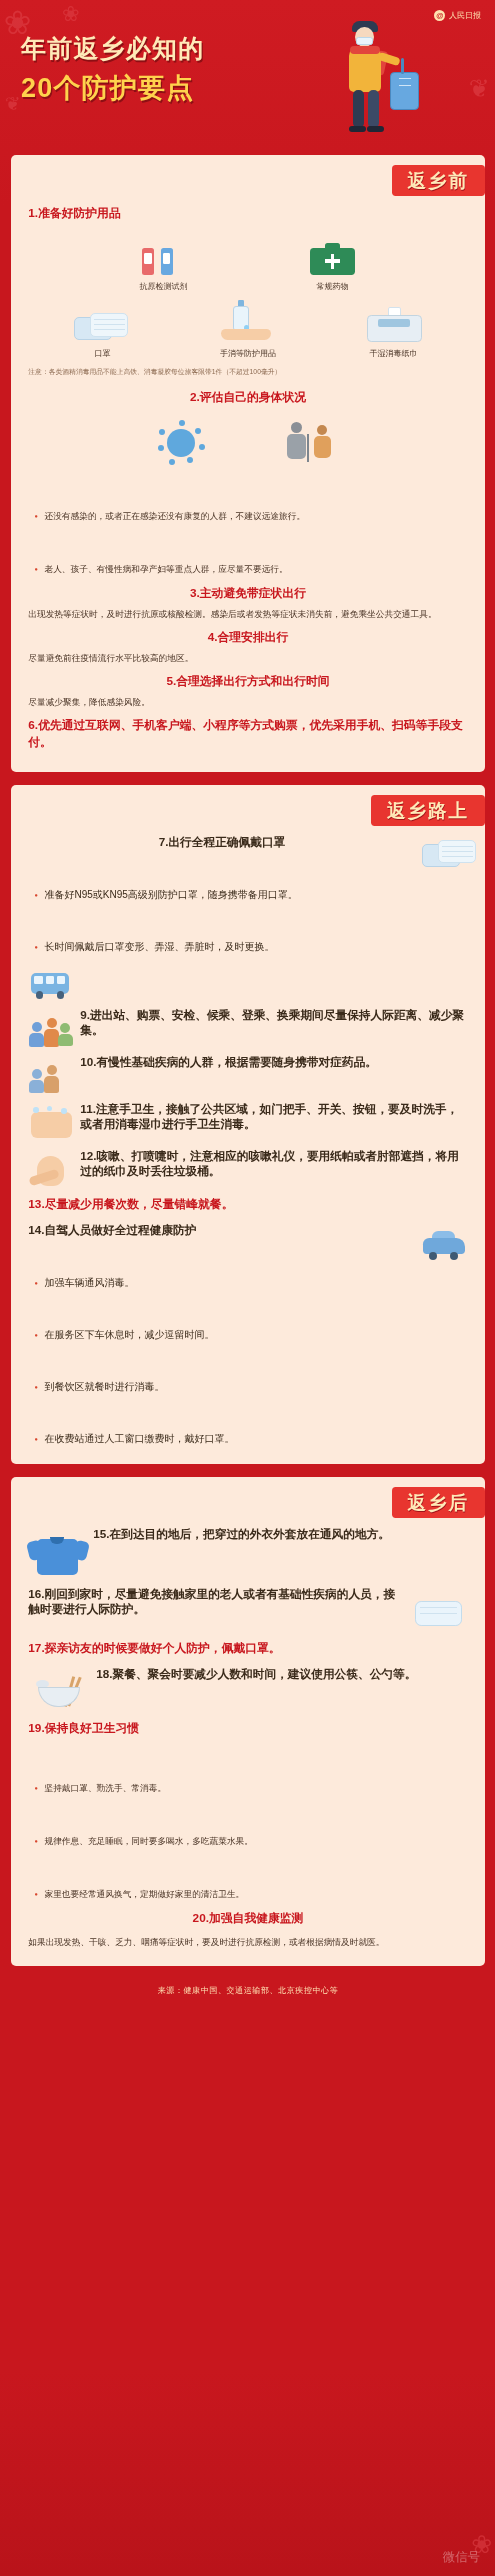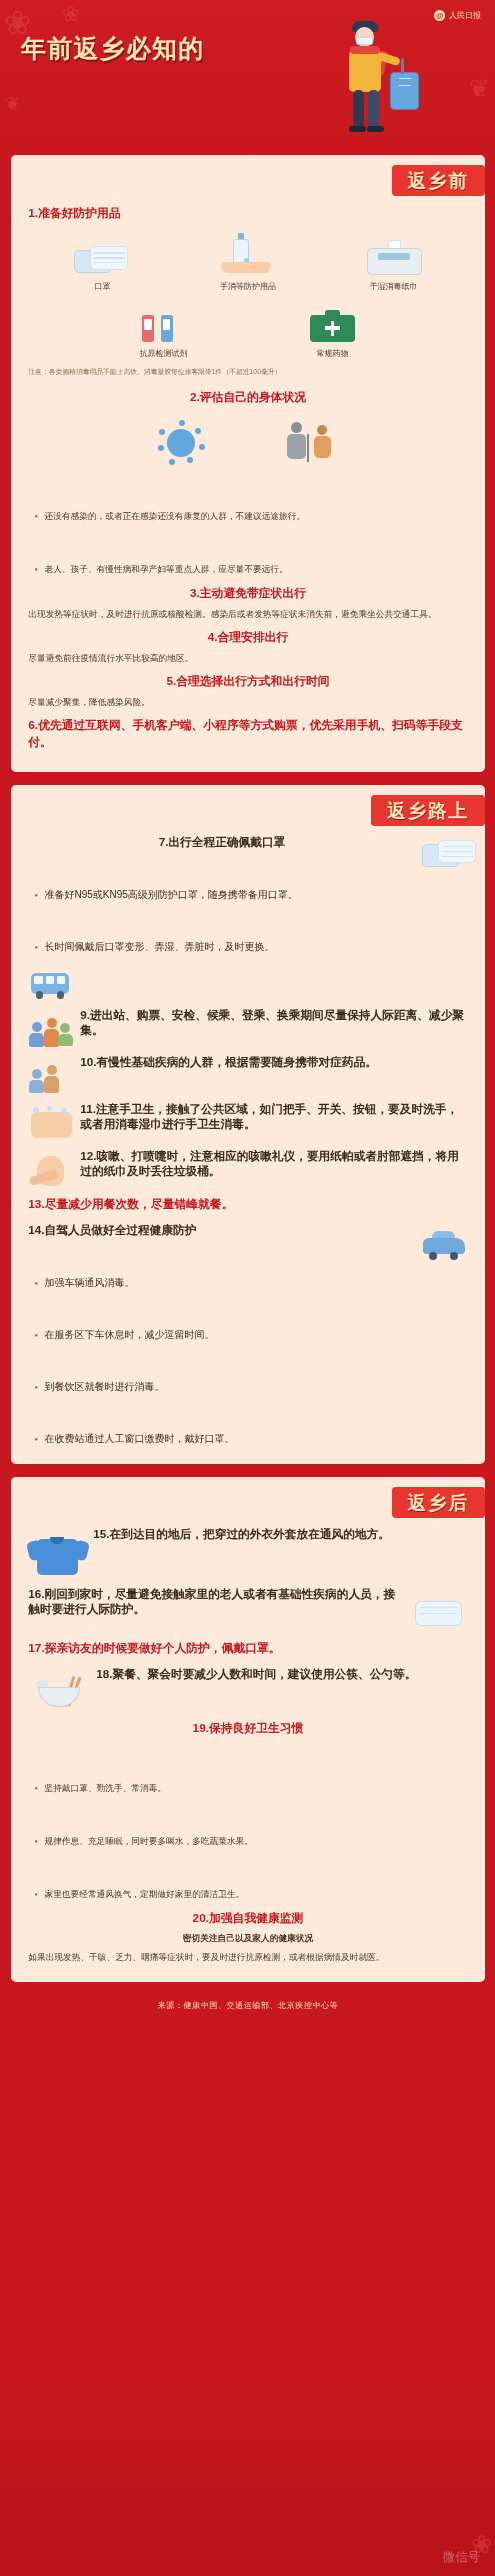--- a/index.html
+++ b/index.html
@@ -261,30 +261,55 @@
         <div class="tv-leg2"></div>
       <div class="tv-shoe1"></div>
         <div class="tv-shoe2"></div>
       <div class="tv-case"></div>
         <div class="tv-case-line"></div>
         <div class="tv-case-line2"></div>
     </div>
 
     <div class="title-block">
       <div class="title-1">年前返乡必知的</div>
+      <div class="title-2">20个防护要点</div>
     </div>
   </div>
 
   <div class="panel">
     <div class="section-banner banner-red">
       <span class="txt">返乡前</span>
     </div>
 
     <div class="item">
       <h3>1.准备好防护用品</h3>
+    </div>
+    <div class="supply-row" style="padding-left:68px;padding-right:68px;">
+      <div class="supply">
+        <div class="art">
+            <div class="test-ill">
+          <div class="test-stick"></div>
+              <div class="test-win"></div>
+          <div class="test-stick2"></div>
+              <div class="test-win2"></div>
+        </div>
+          </div>
+        <div class="cap">抗原检测试剂</div>
+      </div>
+      <div class="supply">
+        <div class="art">
+            <div class="kit-ill">
+          <div class="kit-handle"></div>
+              <div class="kit-box"></div>
+          <div class="kit-cross-v"></div>
+              <div class="kit-cross-h"></div>
+        </div>
+          </div>
+        <div class="cap">常规药物</div>
+      </div>
     </div>
     <div class="supply-row">
       <div class="supply">
         <div class="art">
             <div class="mask-ill">
           <div class="mask-a"></div>
               <div class="mask-b"></div>
           <div class="mask-line"></div>
               <div class="mask-line2"></div>
               <div class="mask-line3"></div>
@@ -305,44 +330,20 @@
       </div>
       <div class="supply">
         <div class="art">
             <div class="wipe-ill">
           <div class="wipe-tissue"></div>
               <div class="wipe-pack"></div>
               <div class="wipe-strip"></div>
         </div>
           </div>
         <div class="cap">干湿消毒纸巾</div>
-      </div>
-    </div>
-    <div class="supply-row" style="padding-left:68px;padding-right:68px;">
-      <div class="supply">
-        <div class="art">
-            <div class="test-ill">
-          <div class="test-stick"></div>
-              <div class="test-win"></div>
-          <div class="test-stick2"></div>
-              <div class="test-win2"></div>
-        </div>
-          </div>
-        <div class="cap">抗原检测试剂</div>
-      </div>
-      <div class="supply">
-        <div class="art">
-            <div class="kit-ill">
-          <div class="kit-handle"></div>
-              <div class="kit-box"></div>
-          <div class="kit-cross-v"></div>
-              <div class="kit-cross-h"></div>
-        </div>
-          </div>
-        <div class="cap">常规药物</div>
       </div>
     </div>
     <div class="note">注意：各类酒精消毒用品不能上高铁、消毒凝胶每位旅客限带1件（不超过100毫升）</div>
 
     <div class="item" style="padding-top:11px;text-align:center;">
       <h3>2.评估自己的身体状况</h3>
     </div>
     <div class="two-col" style="justify-content:center;gap:74px;">
       <div class="virus-ill">
         <div class="virus-core"></div>
@@ -558,34 +559,33 @@
             <div class="chop2"></div>
             <div class="spoon"></div>
             <div class="bowl"></div>
         </div>
       </div>
       <div class="ibody">
         <h3>18.聚餐、聚会时要减少人数和时间，建议使用公筷、公勺等。</h3>
       </div>
     </div>
 
-    <div class="item" style="text-align:center;">
+    <div class="item" style="">
       <h3>19.保持良好卫生习惯</h3>
     </div>
     <div class="item" style="padding-top:0;">
       <ul class="bullets">
         <li>坚持戴口罩、勤洗手、常消毒。</li>
         <li>规律作息、充足睡眠，同时要多喝水，多吃蔬菜水果。</li>
         <li>家里也要经常通风换气，定期做好家里的清洁卫生。</li>
       </ul>
     </div>
 
     <div class="item" style="text-align:center;">
       <h3>20.加强自我健康监测</h3>
-      <p style="font-weight:bold;">密切关注自己以及家人的健康状况</p>
     </div>
     <div class="item" style="padding-top:2.5px;">
       <p>如果出现发热、干咳、乏力、咽痛等症状时，要及时进行抗原检测，或者根据病情及时就医。</p>
     </div>
   </div>
 
   <div class="source">来源：健康中国、交通运输部、北京疾控中心等</div>
   <div class="watermark">微信号</div>
 </div>
 

